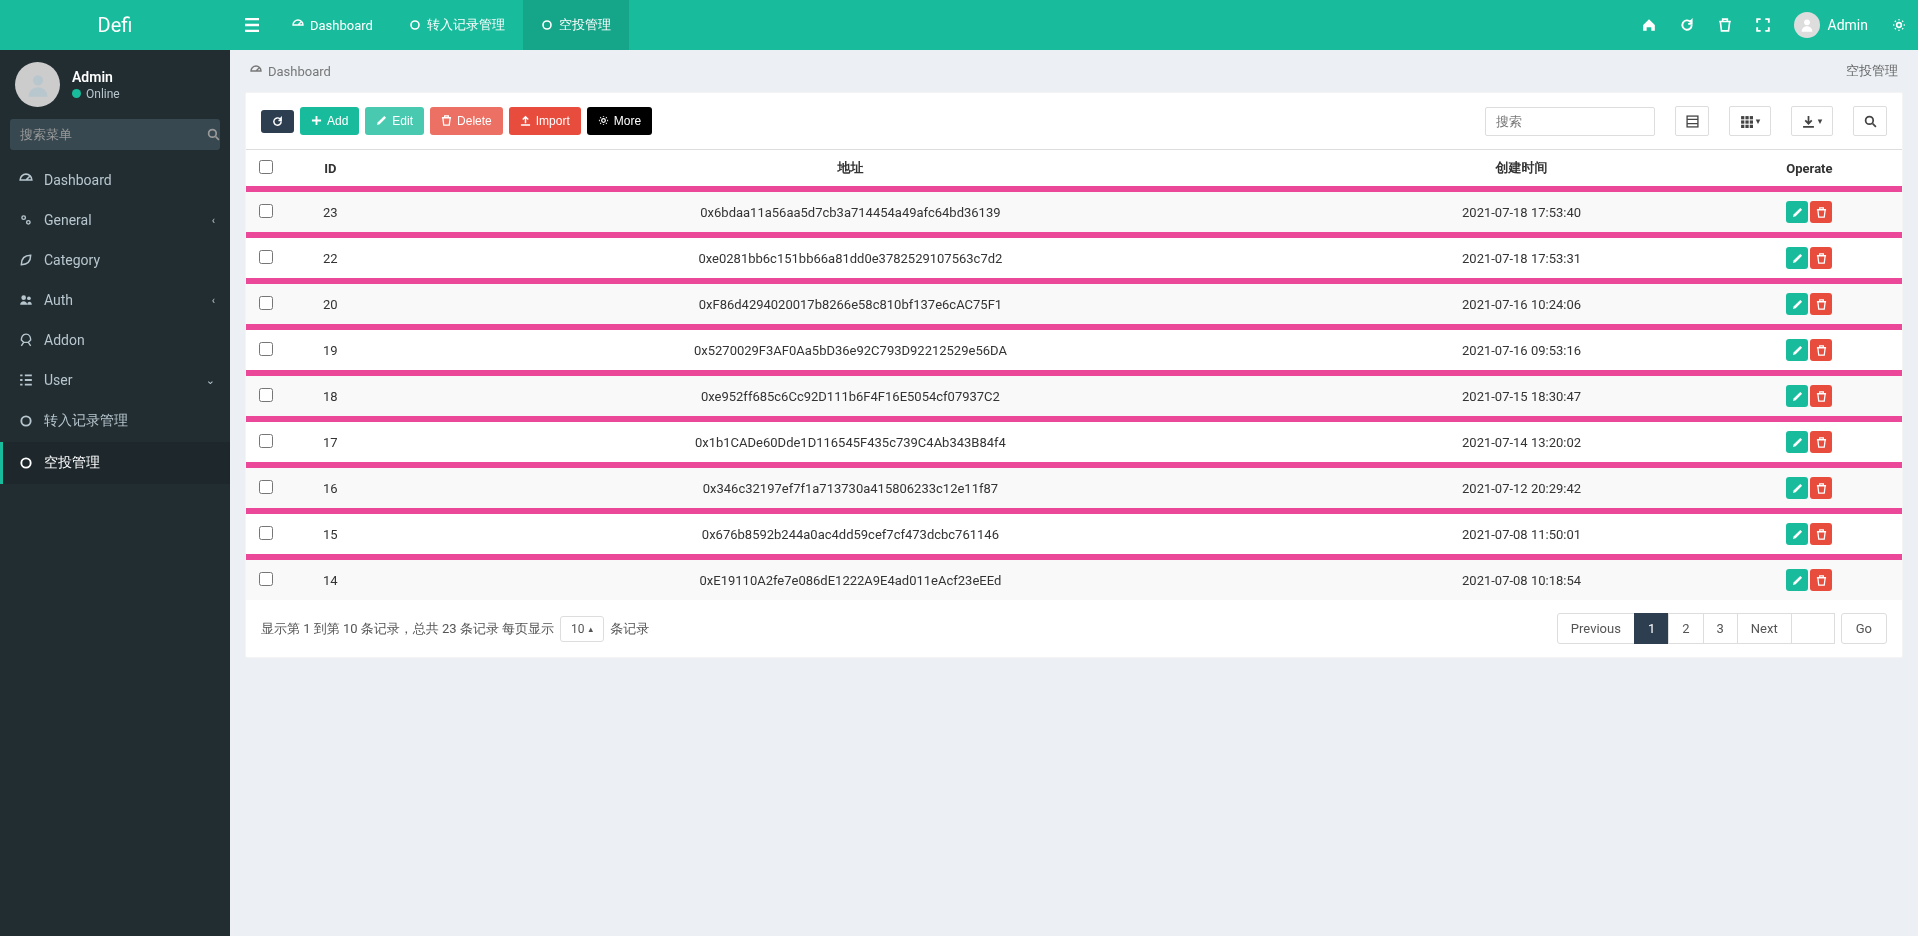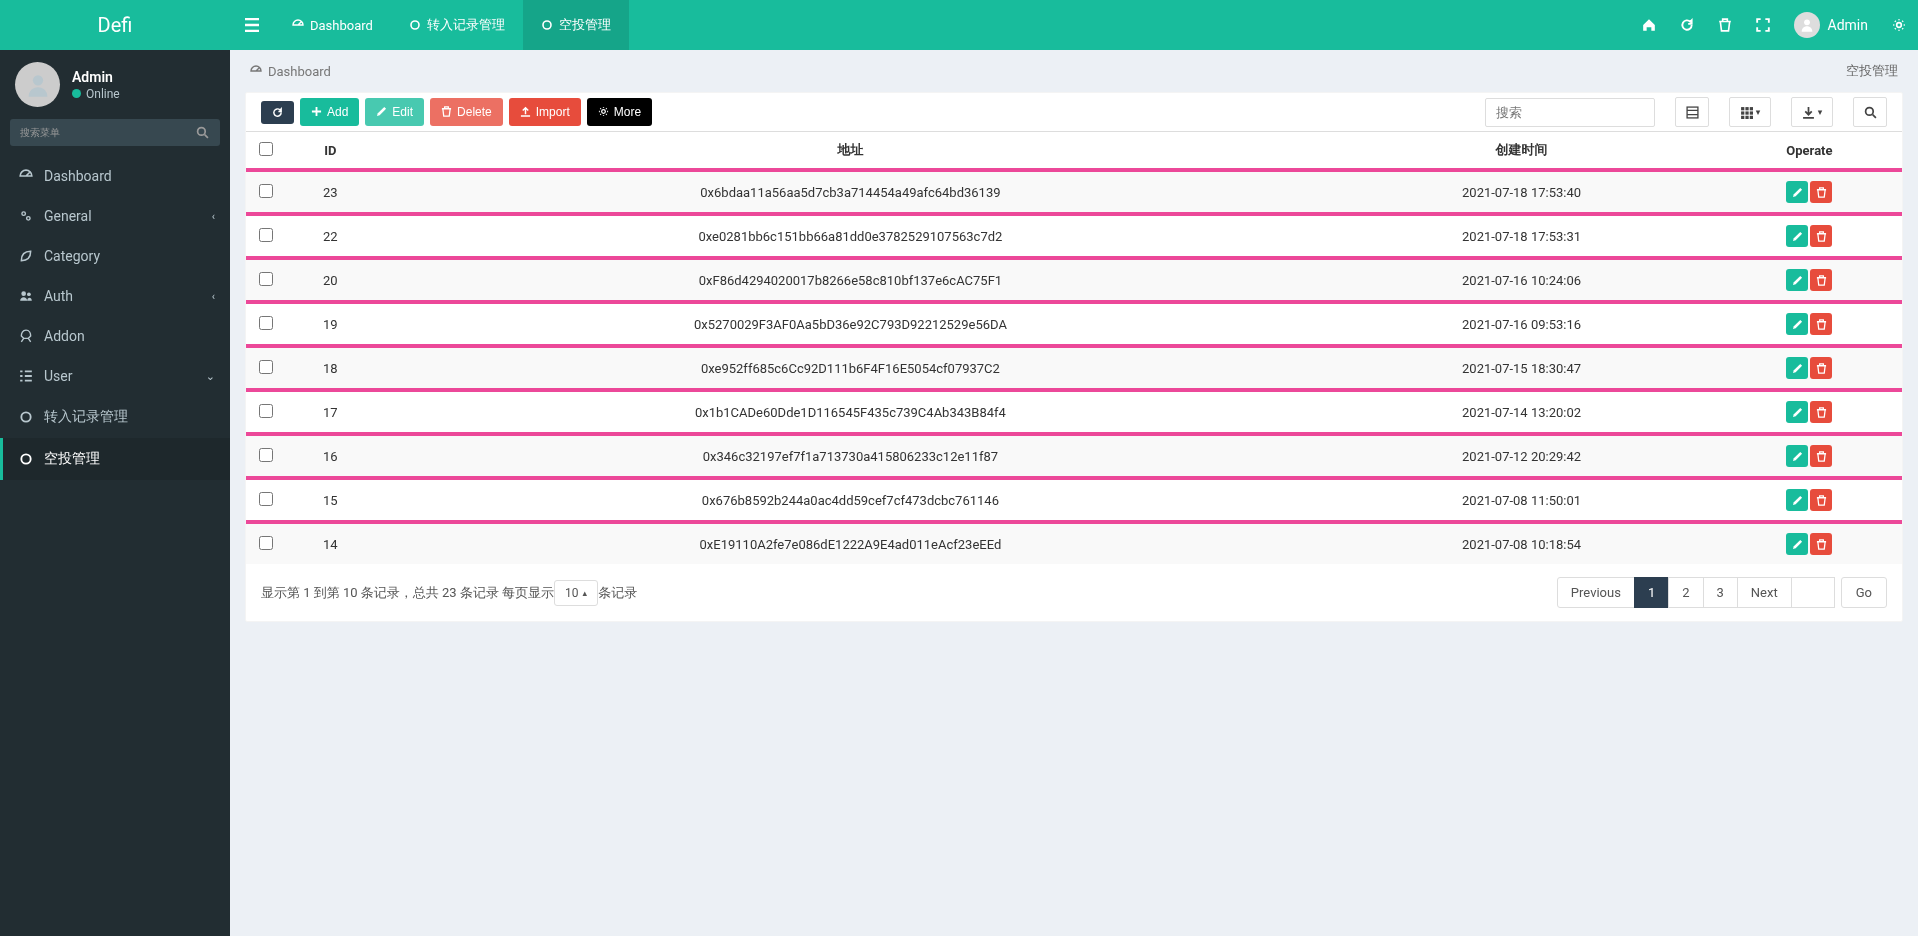--- a/index.html
+++ b/index.html
@@ -21,62 +21,62 @@
 
 .sidebar { position: fixed; top: 50px; left: 0; bottom: 0; width: 230px; background: #222d32; color: #b8c7ce; overflow-y: auto; }
 .user-panel { display: flex; align-items: center; padding: 12px 15px; gap: 12px; }
 .avatar-lg { width: 45px; height: 45px; border-radius: 50%; background: #ccc; display:flex; align-items:center; justify-content:center; overflow:hidden; }
 .avatar-lg svg { width:28px; height:28px; fill:#888; }
 .user-info .name { color: #fff; font-weight: 600; font-size: 14px; }
 .user-info .status { font-size: 12px; color: #b8c7ce; display: flex; align-items: center; gap: 5px; margin-top: 2px; }
 .status-dot { width: 9px; height: 9px; border-radius: 50%; background: #18bc9c; display: inline-block; }
 .search-box-wrap { padding: 0 10px 10px; }
 .search-box { display: flex; background: #374850; border-radius: 3px; overflow: hidden; }
-.search-box input { flex: 1; background: transparent; border: none; padding: 8px 10px; color: #eee; font-size: 10px; outline: none; }
+.search-box input { flex: 1; background: transparent; border: none; padding: 8px 10px; color: #eee; font-size: 13px; outline: none; }
 .search-box input::placeholder { color: #999; }
 .search-box .search-btn { width: 36px; display: flex; align-items: center; justify-content: center; color: #999; cursor: pointer; }
 .menu { list-style: none; }
 .menu-item { display: flex; align-items: center; padding: 12px 15px; gap: 10px; cursor: pointer; font-size: 14px; color: #b8c7ce; border-left: 3px solid transparent; }
 .menu-item.active { background: #1e282c; color: #fff; border-left-color: #18bc9c; }
 .menu-item .chev { margin-left: auto; font-size: 11px; }
 .menu-icon { width: 16px; display: inline-flex; justify-content: center; }
 
 
 .content-wrap { margin-left: 230px; margin-top: 50px; padding: 0; }
 .breadcrumb-row { display: flex; align-items: center; padding: 12px 20px; color: #444; font-size: 13px; }
 .breadcrumb-left { display: flex; align-items: center; gap: 6px; color: #777; }
 .breadcrumb-right { margin-left: auto; color: #666; }
 
 .panel { margin: 0 15px 15px; background: #fff; border: 1px solid #f4f4f4; border-radius: 2px; }
-.toolbar-row { display: flex; align-items: center; padding: 4px 15px; gap: 6px; }
+.toolbar-row { display: flex; align-items: center; padding: 13px 15px; gap: 6px; }
 .btn { display: inline-flex; align-items: center; gap: 5px; padding: 6px 11px; border-radius: 3px; border: none; font-size: 12px; cursor: pointer; color: #fff; line-height: 1.4; }
 .btn svg { width: 11px; height: 11px; fill: currentColor; }
 .btn-dark { background: #2c3e50; }
 .btn-green { background: #18bc9c; }
 .btn-green-light { background: #48c9b0; }
 .btn-red { background: #e74c3c; }
 .btn-red-light { background: #ec7063; }
 .btn-gray { background: #000000; }
 .toolbar-right { margin-left: auto; display: flex; gap: 20px; align-items:center; }
 .search-input { border: 1px solid #ddd; padding: 6px 10px; font-size: 13px; width: 170px; border-radius: 2px; outline: none; }
 .icon-btn { width: 34px; height: 30px; display: inline-flex; align-items: center; justify-content: center; background: #fff; border: 1px solid #ddd; border-radius: 2px; cursor: pointer; color: #444; gap:3px; }
 .icon-btn .caret { font-size: 9px; }
 .icon-btn svg { width: 13px; height: 13px; }
 
 table { width: 100%; border-collapse: collapse; font-size: 13px; }
-th, td { border-top: 4px solid #ec4899; padding: 9px 8px; text-align: center; vertical-align: middle; }
+th, td { border-top: 6px solid #ec4899; padding: 9px 8px; text-align: center; vertical-align: middle; }
 th { font-weight: 700; color: #333; background: #fff; border-top: 1px solid #ddd; border-bottom: 1px solid #ddd; }
 th:first-child, td:first-child { width: 40px; }
 tbody tr:nth-child(odd) { background: #f9f9f9; }
 .op-btn { display: inline-flex; align-items: center; justify-content: center; width: 22px; height: 22px; border-radius: 3px; cursor: pointer; margin: 0 1px; color:#fff; }
 .op-btn svg { width: 11px; height: 11px; fill: #fff; }
 .op-edit { background: #18bc9c; }
 .op-del { background: #e74c3c; }
 
-.table-footer { display: flex; align-items: center; padding: 13px 15px; font-size: 13px; color: #555; flex-wrap: wrap; gap: 0; }
+.table-footer { display: flex; align-items: center; padding: 13px 15px; font-size: 13px; color: #555; flex-wrap: wrap; gap: 6px; }
 .page-size-btn { border: 1px solid #ddd; background: #fff; padding: 5px 10px; border-radius: 3px; cursor: pointer; display: inline-flex; align-items: center; gap: 4px; font-size: 12px; }
 .pagination { margin-left: auto; display: flex; gap: 0; align-items:center; }
 .page-btn { border: 1px solid #ddd; background: #fff; padding: 7px 13px; cursor: pointer; color: #555; margin-left: -1px; font-size: 13px; }
 .page-btn:first-child { border-radius: 3px 0 0 3px; }
 .page-btn.active { background: #2c3e50; color: #fff; border-color: #2c3e50; }
 .page-input { border: 1px solid #ddd; padding: 7px 6px; width: 44px; margin-left: -1px; outline:none; font-size:13px; text-align:center; }
 .go-btn { border: 1px solid #ddd; background: #fff; padding: 7px 14px; margin-left: 6px; cursor: pointer; border-radius: 3px; font-size:13px; }
 
 input[type=checkbox] { width: 14px; height: 14px; cursor: pointer; }
 </style>

